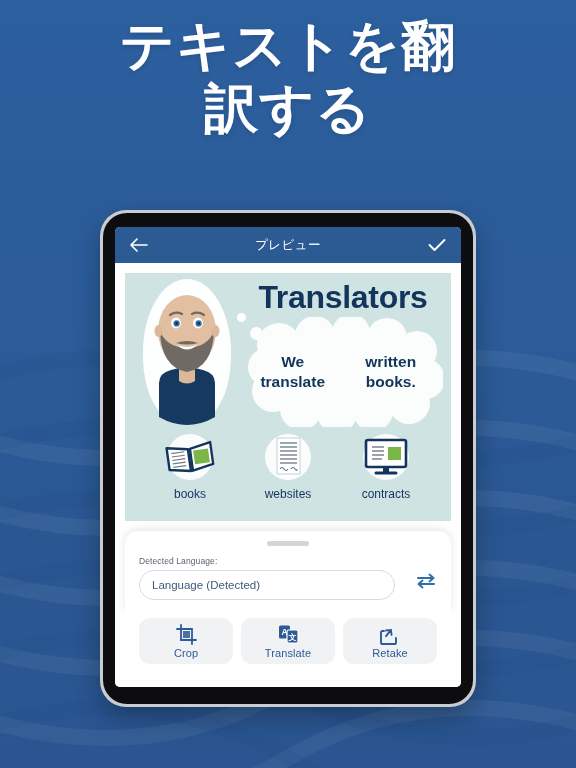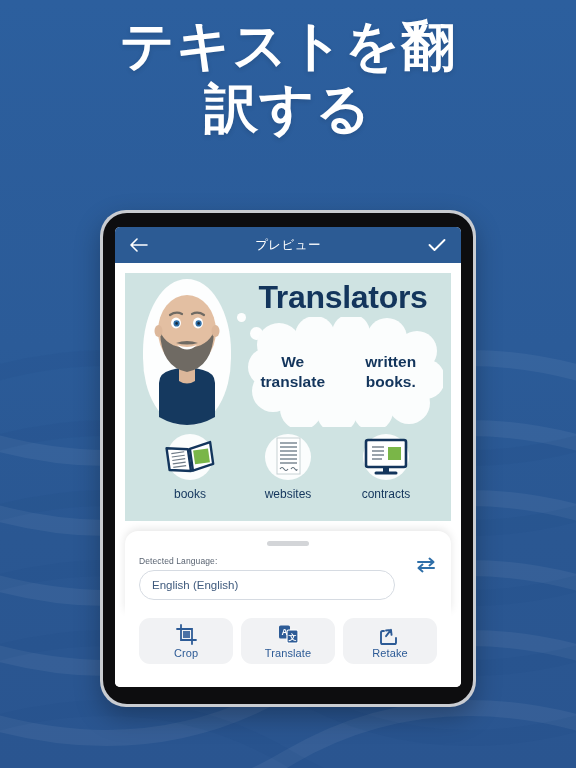--- a/index.html
+++ b/index.html
@@ -153,21 +153,21 @@
     background: #fff;
     border-radius: 13px 13px 0 0;
     box-shadow: 0 -2px 9px rgba(0,0,0,.10);
     padding: 10px 14px 12px 14px;
     flex: none;
   }
   .grabber {
     width: 42px; height: 5px; border-radius: 3px;
     background: #d3d5d8; margin: 0 auto 10px auto;
   }
-  .lang-row { display: flex; align-items: flex-start; gap: 20px; }
+  .lang-row { display: flex; align-items: flex-end; gap: 20px; }
   .lang-col { flex: 1; }
   .lang-label {
     font-size: 8.5px; color: #5a6472; margin-bottom: 4px; letter-spacing: .1px;
     font-family: "Liberation Sans", sans-serif;
   }
   .lang-field {
     border: 1px solid #d6dbe2; border-radius: 17px;
     height: 30px; display: flex; align-items: center;
     padding: 0 12px;
     font-size: 11.5px; color: #3f5a7d;
@@ -378,21 +378,21 @@
               </div>
             </div>
           </div>
 
           <div class="lang-card">
             <div class="grabber"></div>
             <div class="lang-row">
               <div class="lang-col">
                 <div class="lang-label">Detected Language:</div>
                 <div class="lang-field">
-                  <span class="val">English (English)</span>
+                  <span class="val">Language (Detected)</span>
                 </div>
               </div>
 
               <div class="swap">
                 <svg width="22" height="18" viewBox="0 0 22 18">
                   <path d="M3 6 H18 M14.5 2.6 L18.5 6 L14.5 9.4" fill="none" stroke="#2f6fa8" stroke-width="2" stroke-linecap="round" stroke-linejoin="round"></path>
                   <path d="M19 12 H4 M7.5 8.6 L3.5 12 L7.5 15.4" fill="none" stroke="#2f6fa8" stroke-width="2" stroke-linecap="round" stroke-linejoin="round"></path>
                 </svg>
               </div>
 

